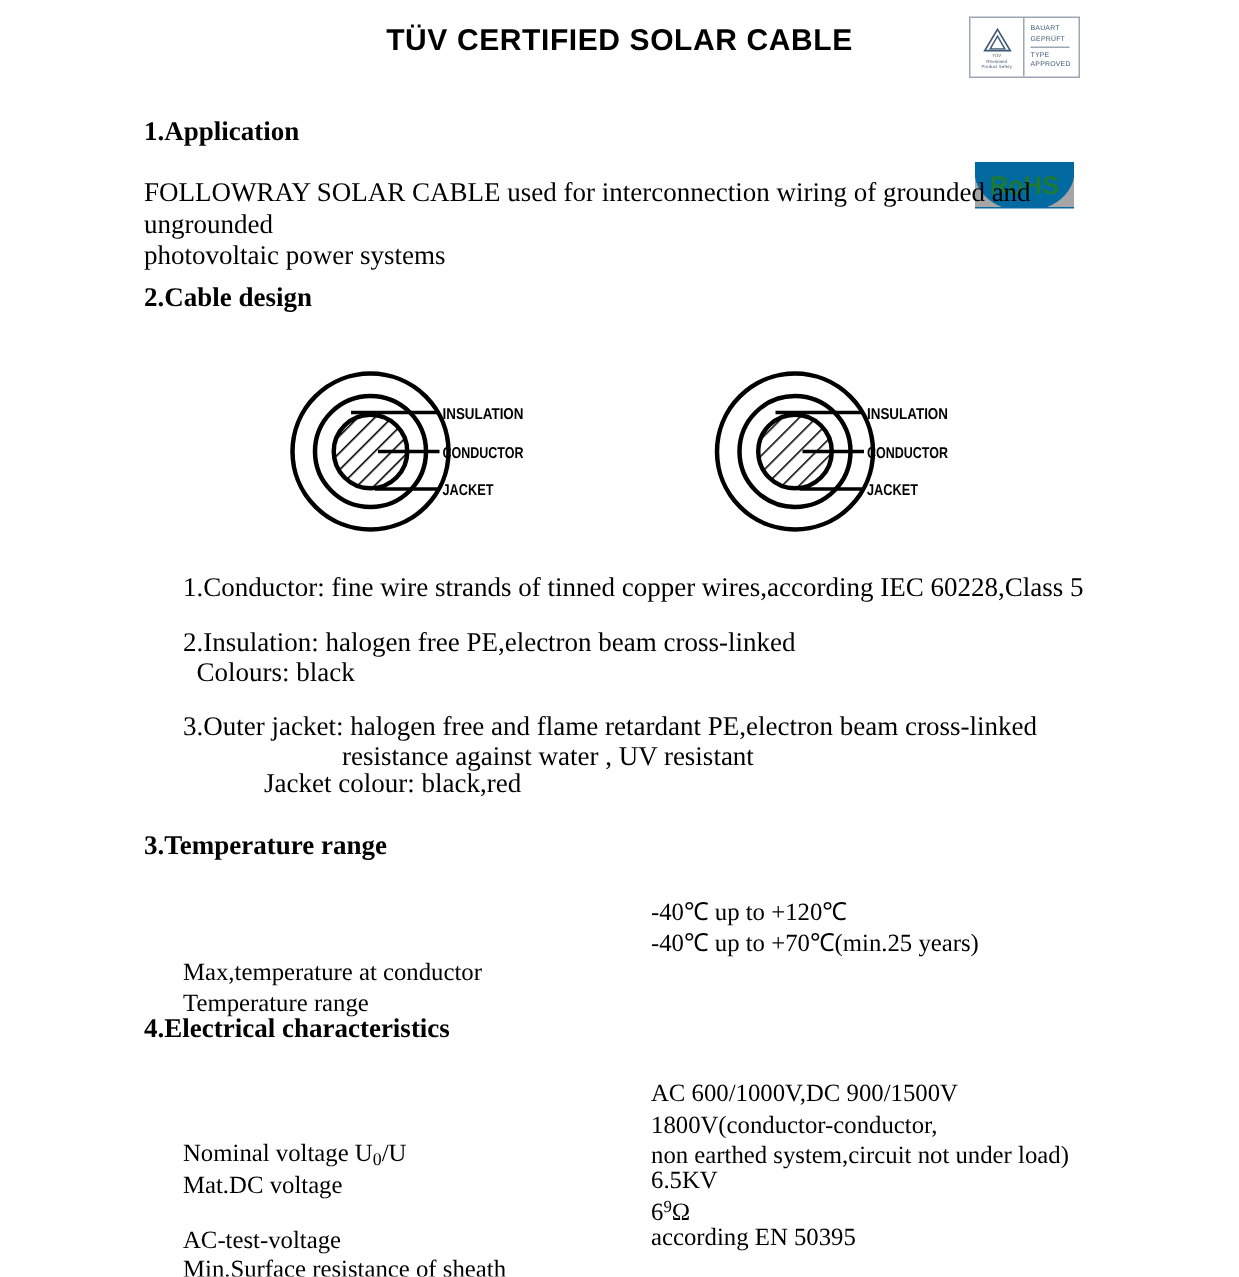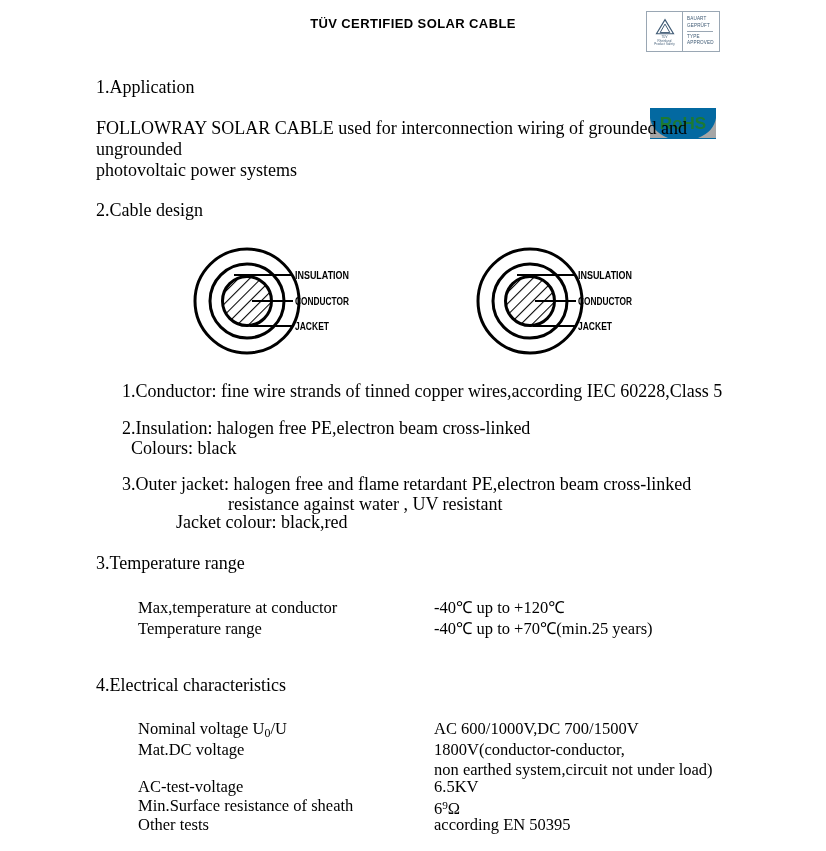--- a/index.html
+++ b/index.html
@@ -18,21 +18,21 @@
 
   
   .doc-title {
     position: absolute;
     top: 16px;
     left: 0;
     width: 826px;
     text-align: center;
     font-family: "Liberation Sans", "DejaVu Sans", sans-serif;
     font-weight: bold;
-    font-size: 13px;
+    font-size: 20px;
     letter-spacing: 0.4px;
   }
 
   
   .tuv-badge {
     position: absolute;
     left: 646px;
     top: 11px;
     width: 74px;
     height: 41px;
@@ -84,21 +84,21 @@
     overflow: hidden;
     margin-top: 46px;
   }
   .rohs-badge svg { display: block; }
 
   
   .h-sec {
     position: absolute;
     left: 96px;
     font-family: "Liberation Serif", "DejaVu Serif", serif;
-    font-weight: normal;
+    font-weight: bold;
     font-size: 18px;
     white-space: nowrap;
   }
 
   
   .body-text {
     position: absolute;
     font-size: 18px;
     line-height: 21px;
     white-space: pre-wrap;
@@ -108,21 +108,21 @@
   .cable-fig { position: absolute; }
   .cable-fig svg { display: block; }
 
   
   .spec-row {
     position: absolute;
     font-size: 16.5px;
     line-height: 21px;
     white-space: nowrap;
   }
-  .spec-label { position: absolute; left: 16px; }
+  .spec-label { position: absolute; left: 0; margin-top: 40px; }
   .spec-value { position: absolute; left: 312px; font-family: Liberation Serif, serif; }
   .spec-value.cont { left: 312px; }
   sub { font-size: 0.72em; vertical-align: -0.22em; }
   sup { font-size: 0.68em; vertical-align: 0.48em; }
 </style>
 </head>
 <body>
 
 <div class="doc-title">TÜV CERTIFIED SOLAR CABLE</div>
 
@@ -152,21 +152,21 @@
     <path d="M0,10 A33,26 0 0,0 18,30 L0,30 Z" fill="#a6a6a6"></path>
     <path d="M66,10 A33,26 0 0,1 48,30 L66,30 Z" fill="#a6a6a6"></path>
     <text x="33" y="21" text-anchor="middle" font-family="Liberation Sans, DejaVu Sans, sans-serif" font-size="17" font-weight="bold" fill="#1c7a33">RoHS</text>
   </svg>
 </div>
 
 <div class="h-sec" style="top:77px;">1.Application</div>
 <div class="body-text" style="top:118px; left:96px; width:640px;">FOLLOWRAY SOLAR CABLE used for interconnection wiring of grounded and ungrounded
 photovoltaic power systems</div>
 
-<div class="h-sec" style="top:200px;">2.Cable design</div>
+<div class="h-sec" style="top:188px;">2.Cable design</div>
 
 <div class="cable-fig" style="left:190px; top:247px;">
   <svg width="180" height="108" viewBox="0 0 180 108">
     <defs>
       <pattern id="hatchA" width="8" height="8" patternTransform="rotate(45)" patternUnits="userSpaceOnUse">
         <line x1="0" y1="0" x2="0" y2="8" stroke="#000" stroke-width="2.1"></line>
       </pattern>
     </defs>
     <circle cx="57" cy="54" r="52" fill="none" stroke="#000" stroke-width="3"></circle>
     <circle cx="57" cy="54" r="37" fill="none" stroke="#000" stroke-width="3"></circle>
@@ -214,21 +214,21 @@
 </div>
 <div class="spec-row" style="top:618px; left:122px; width:620px;">
   <span class="spec-label">Temperature range</span>
   <span class="spec-value">-40℃  up to +70℃(min.25 years)</span>
 </div>
 
 <div class="h-sec" style="top:675px;">4.Electrical characteristics</div>
 
 <div class="spec-row" style="top:718px; left:122px; width:620px;">
   <span class="spec-label"><span>Nominal voltage U</span><sub>0</sub><span>/U</span></span>
-  <span class="spec-value">AC 600/1000V,DC 700/1500V</span>
+  <span class="spec-value">AC 600/1000V,DC 900/1500V</span>
 </div>
 
 <div class="spec-row" style="top:739px; left:122px; width:620px;">
   <span class="spec-label">Mat.DC voltage</span>
   <span class="spec-value">1800V(conductor-conductor,</span>
 </div>
 
 <div class="spec-row" style="top:759px; left:122px; width:620px;">
   <span class="spec-value cont">non earthed system,circuit not under load)</span>
 </div>

